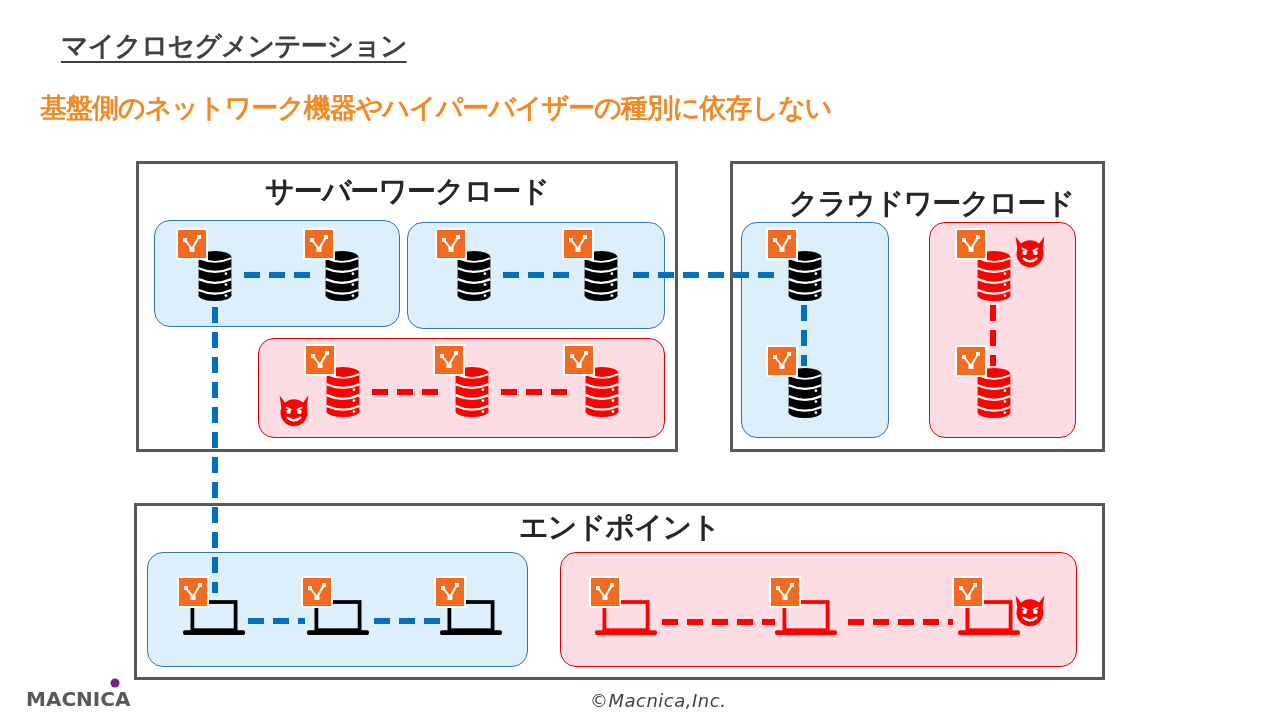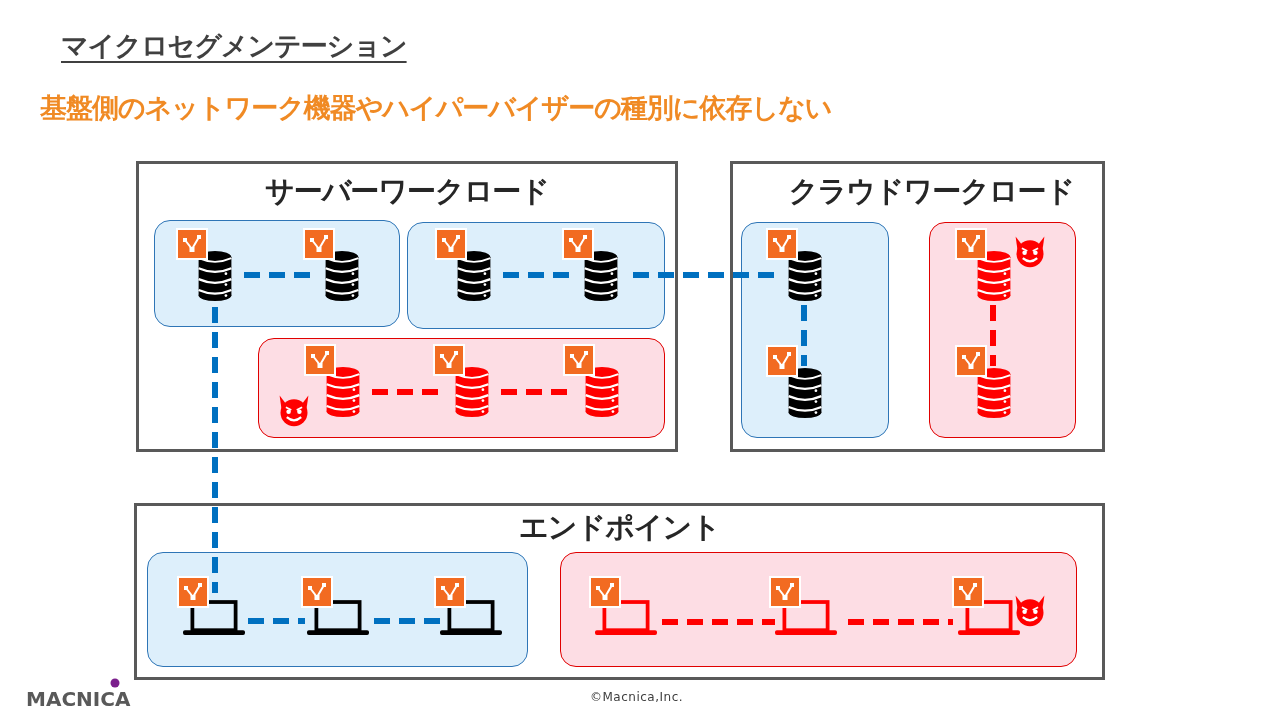--- a/index.html
+++ b/index.html
@@ -18,34 +18,34 @@
   .group { border: 3px solid #595959; background: #fff; }
   .group-title {
     position: absolute; left: 0; right: 0; text-align: center; font-size: 29px;
     font-weight: bold; color: #262626; letter-spacing: -1px; white-space: nowrap;
   }
   .seg { border-radius: 16px; }
   .seg.blue { background: #ddeffb; border: 1.5px solid #2e75b6; }
   .seg.red { background: #fddde4; border: 1.5px solid #e00000; }
   .links { left: 0; top: 0; width: 1280px; height: 720px; pointer-events: none; }
   .icon { position: absolute; }
-  .copyright { left: 590px; top: 690px; font-size: 12px; color: #404040; letter-spacing: 0.5px; }
+  .copyright { left: 590px; top: 690px; font-size: 18px; color: #404040; letter-spacing: 0.5px; font-style: italic; }
   .logo { left: 26px; top: 676px; width: 130px; height: 34px; }
 </style>
 </head>
 <body>
 
 <div class="abs title">マイクロセグメンテーション</div>
 <div class="abs subtitle">基盤側のネットワーク機器やハイパーバイザーの種別に依存しない</div>
 
 <div class="abs group" style="left:136px;top:161px;width:542px;height:291px;">
   <div class="group-title" style="top:8px;">サーバーワークロード</div>
 </div>
 <div class="abs group" style="left:730px;top:161px;width:375px;height:291px;">
-  <div class="group-title" style="top:8px;padding-left:28px;">クラウドワークロード</div>
+  <div class="group-title" style="top:20px;padding-left:28px;">クラウドワークロード</div>
 </div>
 <div class="abs group" style="left:134px;top:503px;width:971px;height:177px;">
   <div class="group-title" style="top:2px;font-family:Liberation Mono, monospace;">エンドポイント</div>
 </div>
 
 <div class="abs seg blue" style="left:154px;top:220px;width:246px;height:107px;"></div>
 <div class="abs seg blue" style="left:407px;top:222px;width:258px;height:107px;"></div>
 <div class="abs seg red" style="left:258px;top:338px;width:407px;height:100px;"></div>
 <div class="abs seg blue" style="left:741px;top:222px;width:148px;height:216px;"></div>
 <div class="abs seg red" style="left:929px;top:222px;width:147px;height:216px;"></div>

